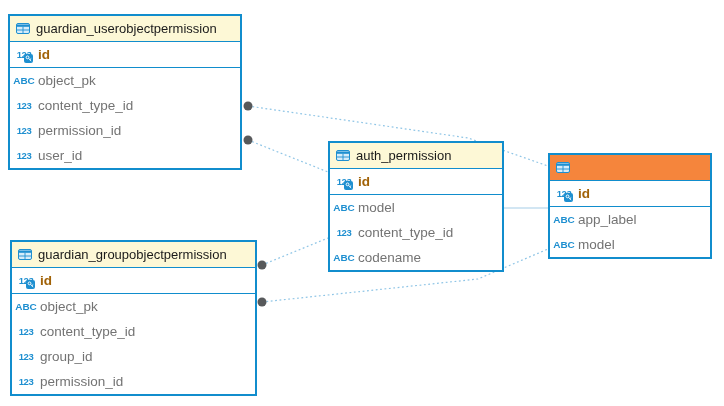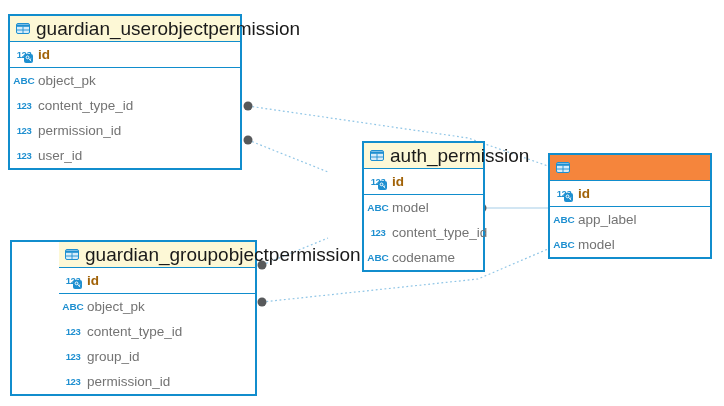--- a/index.html
+++ b/index.html
@@ -9,21 +9,21 @@
   }
   #connections{position:absolute;left:0;top:0;width:724px;height:406px;}
   .entity{
     position:absolute;background:#ffffff;border:2px solid #118DCD;
     box-sizing:border-box;z-index:2;
   }
   .t-header{
     display:flex;align-items:center;height:26px;padding:0 7px 0 6px;
     border-bottom:1.5px solid #118DCD;box-sizing:border-box;white-space:nowrap;
   }
-  .t-header .t-name{font-size:19px;color:#1a1a1a;margin-left:6px;text-align:right;}
+  .t-header .t-name{font-size:13px;color:#1a1a1a;margin-left:6px;text-align:right;}
   .t-row{
     display:flex;align-items:center;height:25px;padding-left:5px;
     box-sizing:border-box;white-space:nowrap;background:#ffffff;
   }
   .t-row .c-name{font-size:13.5px;color:#737373;margin-left:5px;}
   .t-row.pk .c-name{font-weight:bold;color:#a16207;}
   .pk-section{border-bottom:1.5px solid #118DCD;}
   .ticon{
     position:relative;display:inline-flex;align-items:center;justify-content:center;
     width:18px;height:14px;flex:0 0 18px;
@@ -106,21 +106,21 @@
             <span class="c-name">permission_id</span>
           </div>
           <div class="t-row">
             <span class="ticon">
               <span class="glyph-num">123</span>
             </span>
             <span class="c-name">user_id</span>
           </div>
         </div>
       </div>
-      <div class="entity" style="left: 328px; top: 141px; width: 123px; margin-left: 34px;">
+      <div class="entity" style="left: 328px; top: 141px; width: 176px;">
         <div class="t-header" style="background: rgb(253, 248, 214);">
           <span class="t-icon">
             <svg viewBox="0 0 14 11" width="14" height="11">
               <rect x="0.5" y="0.5" width="13" height="10" rx="1.5" fill="#d6ecf9" stroke="#1E8FD0" stroke-width="1"></rect>
               <path d="M1 1.5 h12 v2.3 h-12 z" fill="#1E8FD0"></path>
               <line x1="7" y1="3.8" x2="7" y2="10" stroke="#1E8FD0" stroke-width="0.9"></line>
               <line x1="1" y1="7" x2="13" y2="7" stroke="#1E8FD0" stroke-width="0.9"></line>
             </svg>
           </span>
           <span class="t-name">auth_permission</span>
@@ -193,21 +193,21 @@
             <span class="c-name">app_label</span>
           </div>
           <div class="t-row">
             <span class="ticon">
               <span class="glyph-txt">ABC</span>
             </span>
             <span class="c-name">model</span>
           </div>
         </div>
       </div>
-      <div class="entity" style="left: 10px; top: 240px; width: 247px; padding-left: 47px;">
+      <div class="entity" style="left: 10px; top: 240px; width: 247px;">
         <div class="t-header" style="background: rgb(253, 248, 214);">
           <span class="t-icon">
             <svg viewBox="0 0 14 11" width="14" height="11">
               <rect x="0.5" y="0.5" width="13" height="10" rx="1.5" fill="#d6ecf9" stroke="#1E8FD0" stroke-width="1"></rect>
               <path d="M1 1.5 h12 v2.3 h-12 z" fill="#1E8FD0"></path>
               <line x1="7" y1="3.8" x2="7" y2="10" stroke="#1E8FD0" stroke-width="0.9"></line>
               <line x1="1" y1="7" x2="13" y2="7" stroke="#1E8FD0" stroke-width="0.9"></line>
             </svg>
           </span>
           <span class="t-name">guardian_groupobjectpermission</span>

